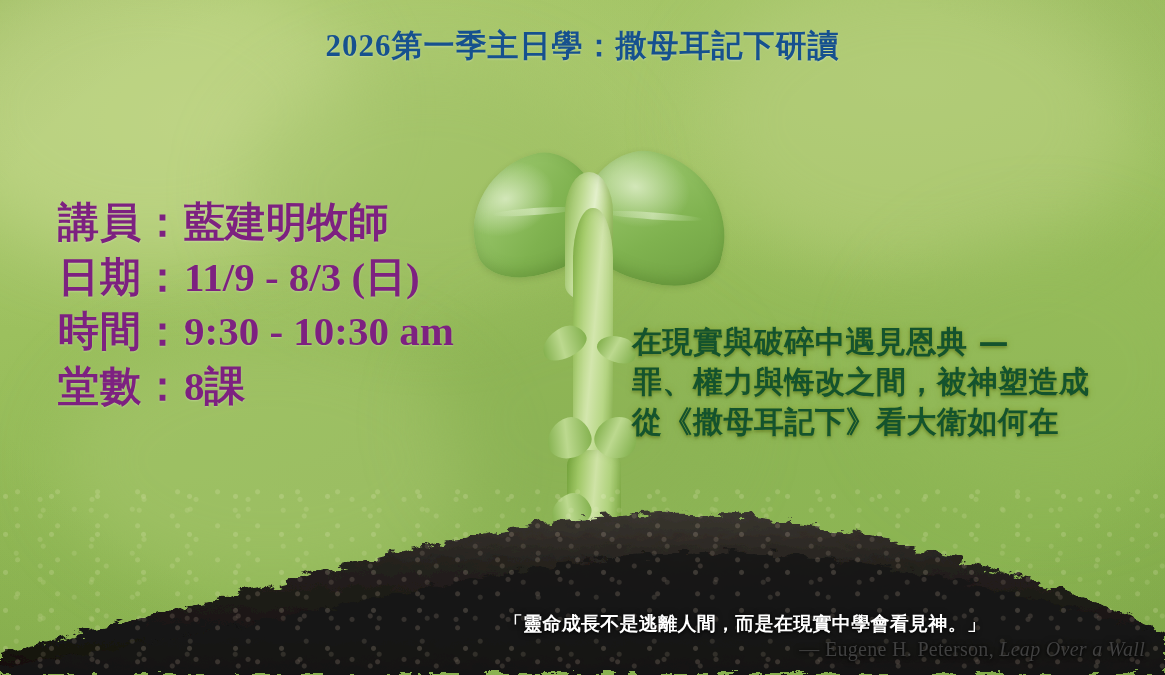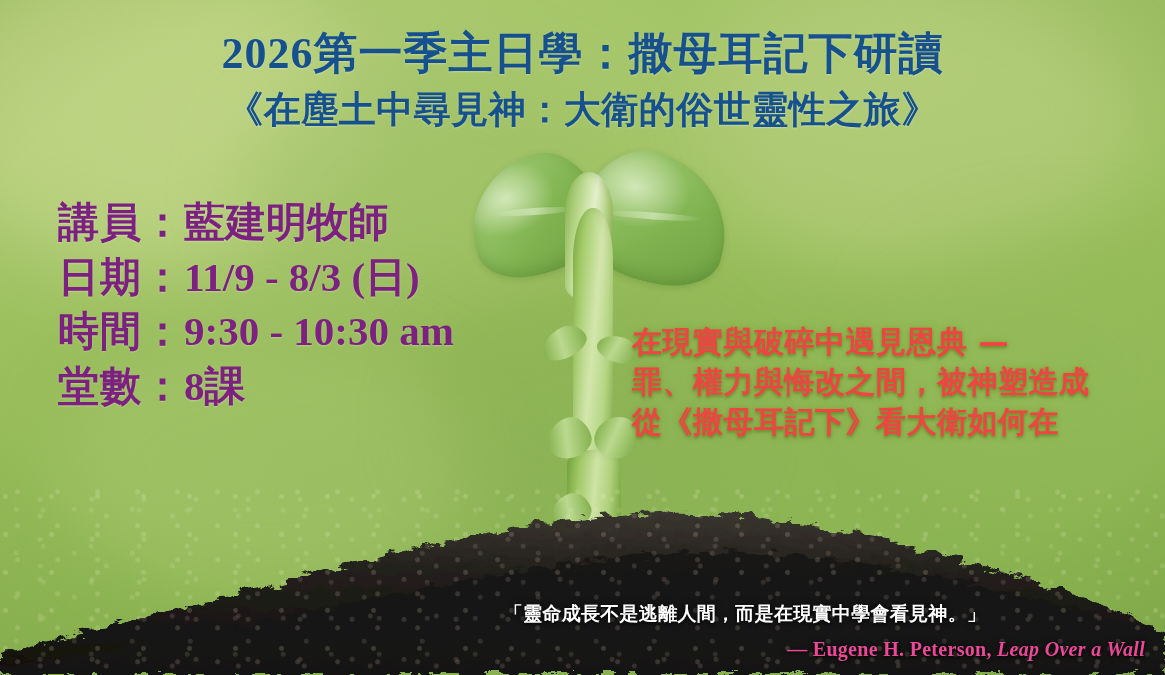--- a/index.html
+++ b/index.html
@@ -147,21 +147,21 @@
     mix-blend-mode: screen;
   }
 
   
   .cjk { font-family: "Liberation Serif", "DejaVu Serif", serif; }
 
   #title-block {
     position: absolute; left: 0; top: 28px; width: 1165px; text-align: center;
   }
   #main-title {
-    font-size: 44px;
+    font-size: 31px;
     font-weight: bold;
     color: #16518e;
     letter-spacing: 1px;
     line-height: 1.16;
     text-shadow: 0 1px 2px rgba(255,255,255,.28);
     white-space: nowrap;
   }
   #subtitle {
     margin-top: 9px;
     font-size: 37px;
@@ -187,21 +187,21 @@
   .info-label { letter-spacing: 1px; }
   .info-value { letter-spacing: 0; }
 
   #desc-block {
     position: absolute; left: 632px; top: 322px; width: 520px;
   }
   .desc-line {
     font-family: "DejaVu Sans", "Liberation Sans", sans-serif;
     font-size: 30px;
     font-weight: bold;
-    color: #ef4444;
+    color: #14532d;
     line-height: 1.34;
     letter-spacing: .5px;
     white-space: nowrap;
     text-shadow: 0 0 6px rgba(120,140,20,.55), 0 2px 3px rgba(60,80,10,.4);
   }
 
   #quote-block {
     position: absolute; right: 20px; bottom: 14px; text-align: right; width: 800px;
   }
   #quote-text {
@@ -209,24 +209,24 @@
     font-size: 19px;
     font-weight: bold;
     color: #ffffff;
     letter-spacing: .3px;
     line-height: 1.32;
     white-space: nowrap;
     text-shadow: 0 1px 3px rgba(0,0,0,.85), 0 0 6px rgba(0,0,0,.6);
     text-align: center;
   }
   #quote-attrib {
-    margin-top: 12px;
+    margin-top: 2px;
     font-size: 20px;
-    font-weight: bold;
-    color: #ec4899;
+    font-weight: normal;
+    color: #404040;
     letter-spacing: .3px;
     white-space: nowrap;
     text-shadow: 0 1px 3px rgba(0,0,0,.85), 0 0 6px rgba(0,0,0,.6);
   }
   #quote-work { font-style: italic; }
 </style>
 </head>
 <body>
 
 <div id="poster">
@@ -281,21 +281,20 @@
                C950,70 1040,96 1110,122 C1130,130 1150,140 1165,148
                L1165,190 Z"></path>
       <path filter="url(#soilRough)" fill="#191714" opacity="0.85" d="M0,190 L0,182 C90,170 190,150 290,130 C400,108 500,86 600,74
                C700,62 800,66 900,84 C1000,102 1090,128 1165,152 L1165,190 Z"></path>
     </svg>
     <div class="soil-tex"></div>
   </div>
 
   <div id="title-block">
     <div id="main-title" class="cjk">2026第一季主日學：撒母耳記下研讀</div>
-    <div id="subtitle" class="cjk">《在塵土中尋見神：大衛的俗世靈性之旅》</div>
   </div>
 
   <div id="info-block">
     <div class="info-row">
       <span class="info-label cjk">講員：</span><span class="info-value cjk">藍建明牧師</span>
     </div>
     <div class="info-row">
       <span class="info-label cjk">日期：</span><span class="info-value">11/9 - 8/3 (日)</span>
     </div>
     <div class="info-row">

